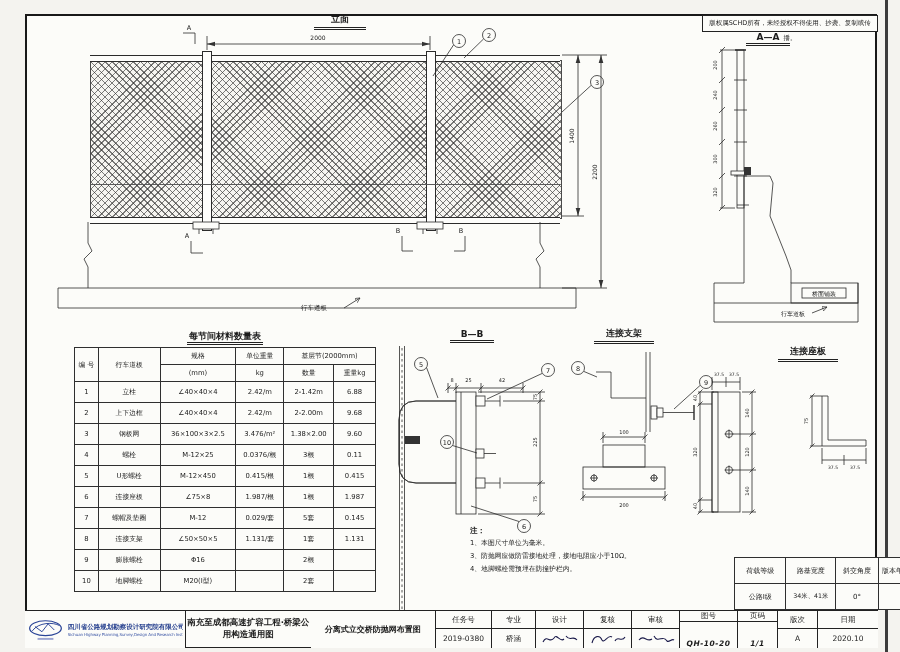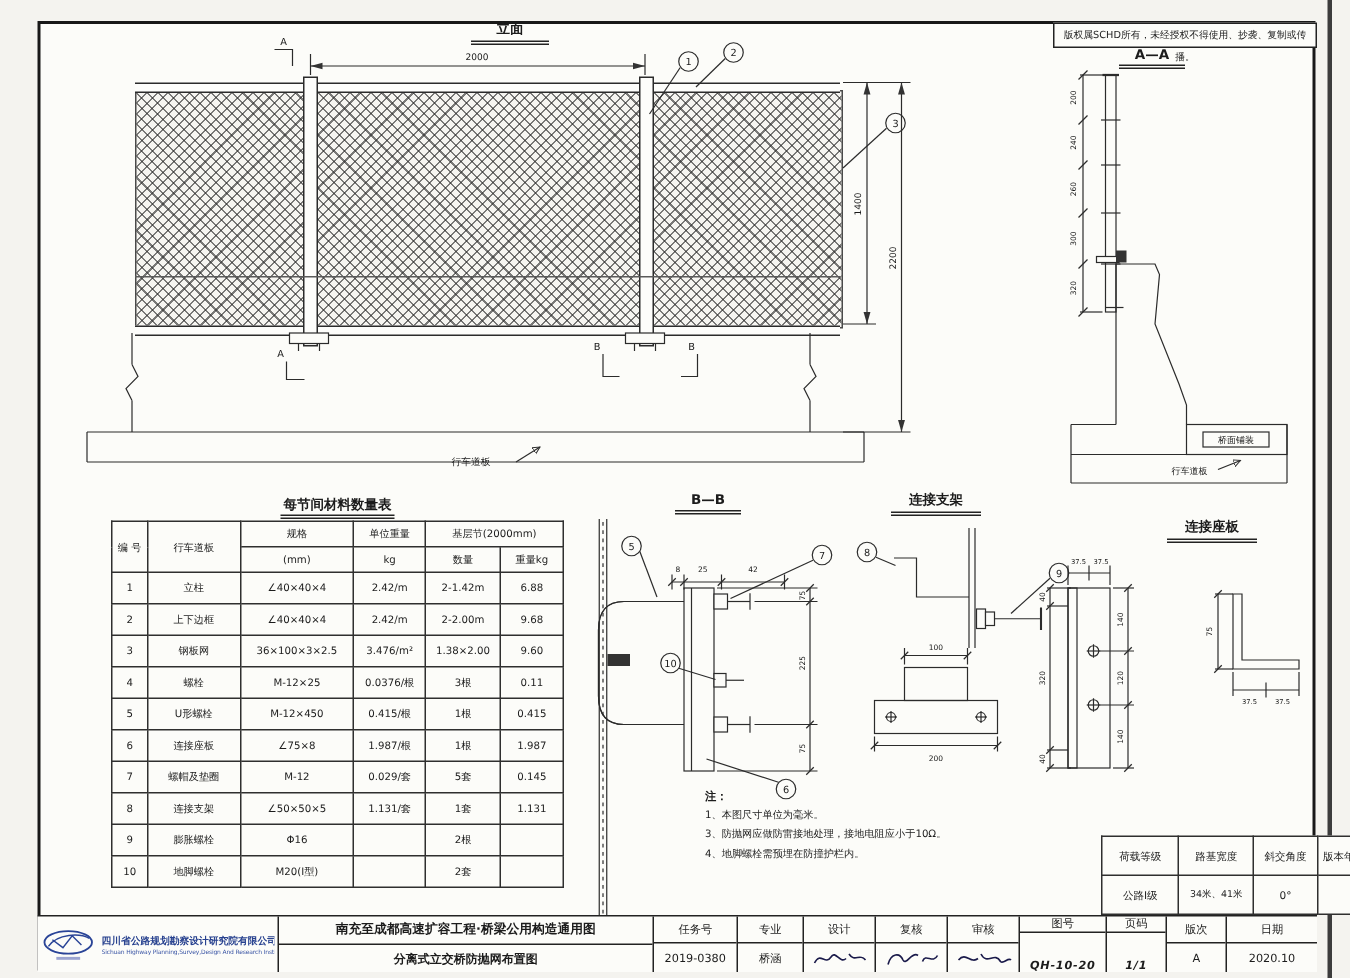--- a/index.html
+++ b/index.html
@@ -48,21 +48,21 @@
   .params table{width:180px;height:53px;background:#fcfcf9;}
   .params th,.params td{border:1px solid #2f2f2f;font-size:7px;font-weight:normal;text-align:center;padding:0;}
   
   .tblock{position:absolute;left:25px;top:610px;width:853px;height:38px;display:flex;z-index:9;
           border-top:1.5px solid #222;background:#fcfcf9;box-sizing:border-box;}
   .tb-cell{border-left:1px solid #222;box-sizing:border-box;height:100%;}
   .tb-company{width:160px;border-left:none;display:flex;align-items:center;padding:1px 2px;gap:2px;}
   .tb-company-names{overflow:hidden;}
   .company-cn{color:#27418f;font-weight:bold;font-size:6.5px;white-space:nowrap;}
   .company-en{color:#3a55a5;font-size:4px;letter-spacing:-0.1px;white-space:nowrap;overflow:hidden;}
-  .tb-project{width:250px;display:flex;flex-direction:column;justify-content:flex-end;}
+  .tb-project{width:250px;display:flex;flex-direction:row;justify-content:flex-end;}
   .tb-project > div{flex:1;display:flex;align-items:center;justify-content:center;text-align:center;}
   .tb-project-main{font-size:8.5px;font-weight:bold;border-bottom:1px solid #222;}
   .tb-project-sub{font-size:8px;font-weight:bold;}
   .tb-field{display:flex;flex-direction:column;}
   .tb-field .flabel{height:18px;border-bottom:1px solid #222;display:flex;align-items:center;justify-content:center;
                     font-size:7.5px;box-sizing:border-box;}
   .tb-field .fvalue{height:19px;display:flex;align-items:center;justify-content:center;font-size:7.5px;}
   .stencil{font-style:italic;font-weight:bold;letter-spacing:0.5px;margin-top:16px;}
 </style>
 </head>

